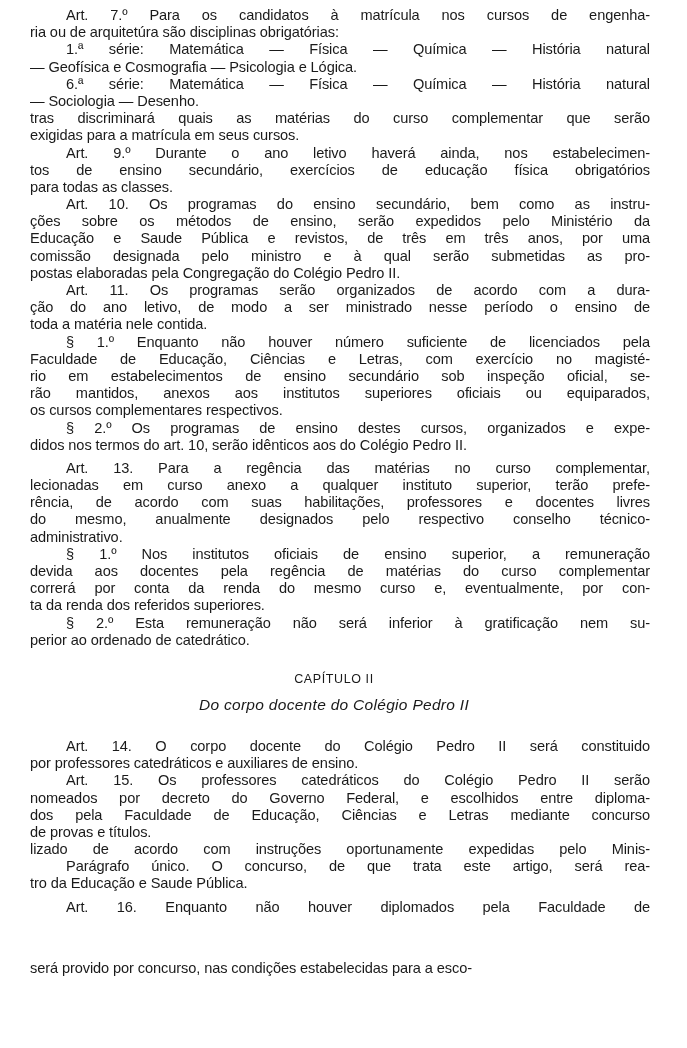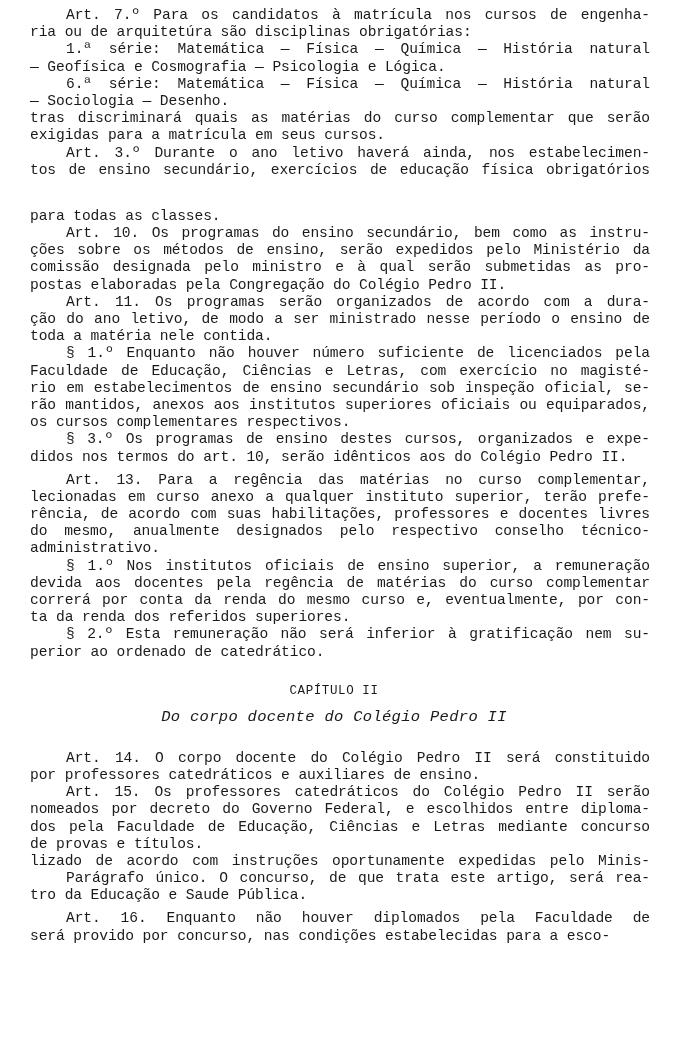--- a/index.html
+++ b/index.html
@@ -1,19 +1,19 @@
 <!DOCTYPE html>
 <html><head>
 <meta charset="utf-8">
 <style>
   html, body { margin: 0; padding: 0; background: #ffffff; }
   body { width: 687px; height: 1048px; position: relative; overflow: hidden; }
   .page {
     position: absolute; left: 30px; top: 7px; width: 620px;
-    font-family: Liberation Mono, monospace;
+    font-family: Liberation Sans, sans-serif;
     color: #1a1a1a;
     font-size: 14.6px;
     letter-spacing: -0.1px;
   }
   .ln {
     display: block; height: 17.2px; line-height: 17.2px;
     white-space: nowrap; text-align: justify; text-align-last: justify;
     overflow: visible;
   }
   .ln.last { text-align-last: left; }
@@ -38,44 +38,45 @@
       </div>
       <div>
         <span class="ln ind" style="display: block;">6.ª série: Matemática — Física — Química — História natural</span>
         <span class="ln last" style="display: block;">— Sociologia — Desenho.</span>
       </div>
       <div>
         <span class="ln" style="display: block;">tras discriminará quais as matérias do curso complementar que serão</span>
         <span class="ln last" style="display: block;">exigidas para a matrícula em seus cursos.</span>
       </div>
       <div>
-        <span class="ln ind" style="display: block;">Art. 3.º Durante o ano letivo haverá ainda, nos estabelecimen-</span>
+        <span class="ln ind" style="display: block;">Art. 9.º Durante o ano letivo haverá ainda, nos estabelecimen-</span>
         <span class="ln" style="display: block;">tos de ensino secundário, exercícios de educação física obrigatórios</span>
-        <span class="ln last" style="display: block; margin-top: 29px;">para todas as classes.</span>
+        <span class="ln last" style="display: block;">para todas as classes.</span>
       </div>
       <div>
         <span class="ln ind" style="display: block;">Art. 10. Os programas do ensino secundário, bem como as instru-</span>
         <span class="ln" style="display: block;">ções sobre os métodos de ensino, serão expedidos pelo Ministério da</span>
+        <span class="ln" style="display: block;">Educação e Saude Pública e revistos, de três em três anos, por uma</span>
         <span class="ln" style="display: block;">comissão designada pelo ministro e à qual serão submetidas as pro-</span>
         <span class="ln last" style="display: block;">postas elaboradas pela Congregação do Colégio Pedro II.</span>
       </div>
       <div>
         <span class="ln ind" style="display: block;">Art. 11. Os programas serão organizados de acordo com a dura-</span>
         <span class="ln" style="display: block;">ção do ano letivo, de modo a ser ministrado nesse período o ensino de</span>
         <span class="ln last" style="display: block;">toda a matéria nele contida.</span>
       </div>
       <div>
         <span class="ln ind" style="display: block;">§ 1.º Enquanto não houver número suficiente de licenciados pela</span>
         <span class="ln" style="display: block;">Faculdade de Educação, Ciências e Letras, com exercício no magisté-</span>
         <span class="ln" style="display: block;">rio em estabelecimentos de ensino secundário sob inspeção oficial, se-</span>
         <span class="ln" style="display: block;">rão mantidos, anexos aos institutos superiores oficiais ou equiparados,</span>
         <span class="ln last" style="display: block;">os cursos complementares respectivos.</span>
       </div>
       <div>
-        <span class="ln ind" style="display: block;">§ 3.º Os programas de ensino destes cursos, organizados e expe-</span>
+        <span class="ln ind" style="display: block;">§ 2.º Os programas de ensino destes cursos, organizados e expe-</span>
         <span class="ln last" style="display: block;">didos nos termos do art. 10, serão idênticos aos do Colégio Pedro II.</span>
       </div>
       <div style="margin-top: 6px;">
         <span class="ln ind" style="display: block;">Art. 13. Para a regência das matérias no curso complementar,</span>
         <span class="ln" style="display: block;">lecionadas em curso anexo a qualquer instituto superior, terão prefe-</span>
         <span class="ln" style="display: block;">rência, de acordo com suas habilitações, professores e docentes livres</span>
         <span class="ln" style="display: block;">do mesmo, anualmente designados pelo respectivo conselho técnico-</span>
         <span class="ln last" style="display: block;">administrativo.</span>
       </div>
       <div>
@@ -105,16 +106,16 @@
         <span class="ln" style="display: block;">dos pela Faculdade de Educação, Ciências e Letras mediante concurso</span>
         <span class="ln last" style="display: block;">de provas e títulos.</span>
       </div>
       <div>
         <span class="ln" style="display: block;">lizado de acordo com instruções oportunamente expedidas pelo Minis-</span>
         <span class="ln ind" style="display: block;">Parágrafo único. O concurso, de que trata este artigo, será rea-</span>
         <span class="ln last" style="display: block;">tro da Educação e Saude Pública.</span>
       </div>
       <div style="margin-top: 6px;">
         <span class="ln ind" style="display: block;">Art. 16. Enquanto não houver diplomados pela Faculdade de</span>
-        <span class="ln last" style="display: block;">será provido por concurso, nas condições estabelecidas para a esco-</span>
+        <span class="ln last" style="display: block; margin-top: 44px;">será provido por concurso, nas condições estabelecidas para a esco-</span>
       </div>
     </div>
 </div>
 
 </body></html>

